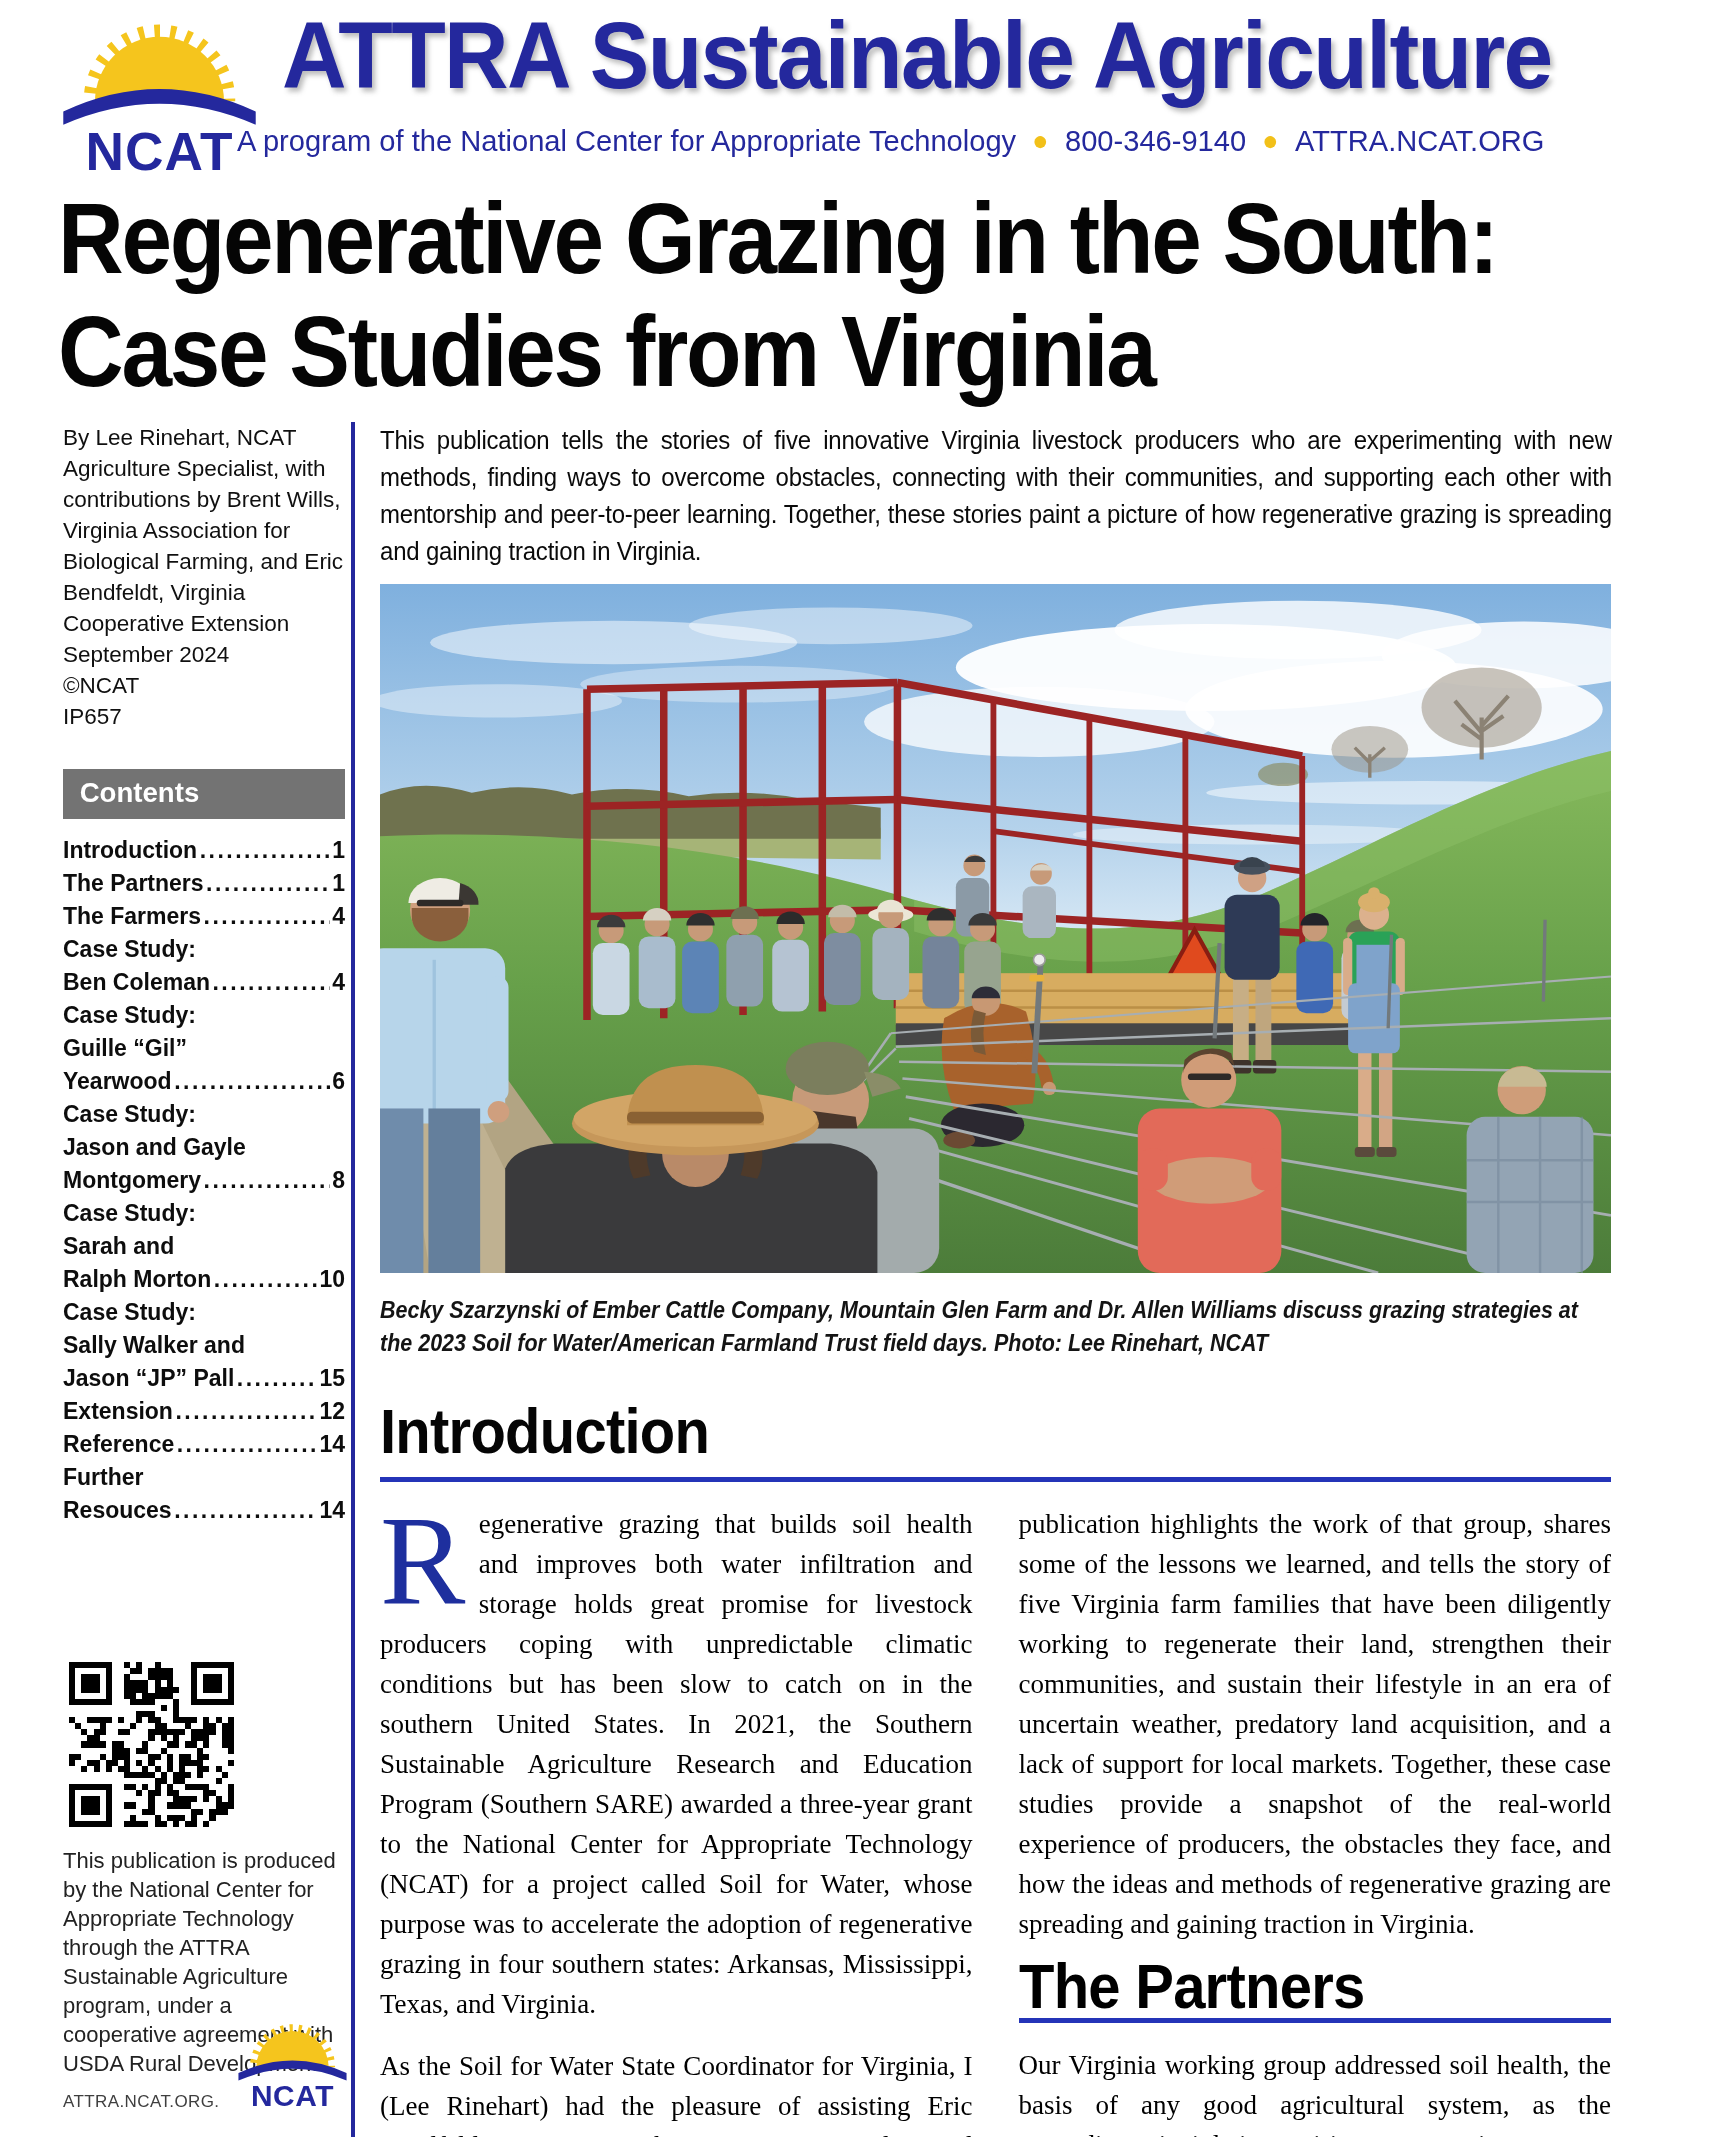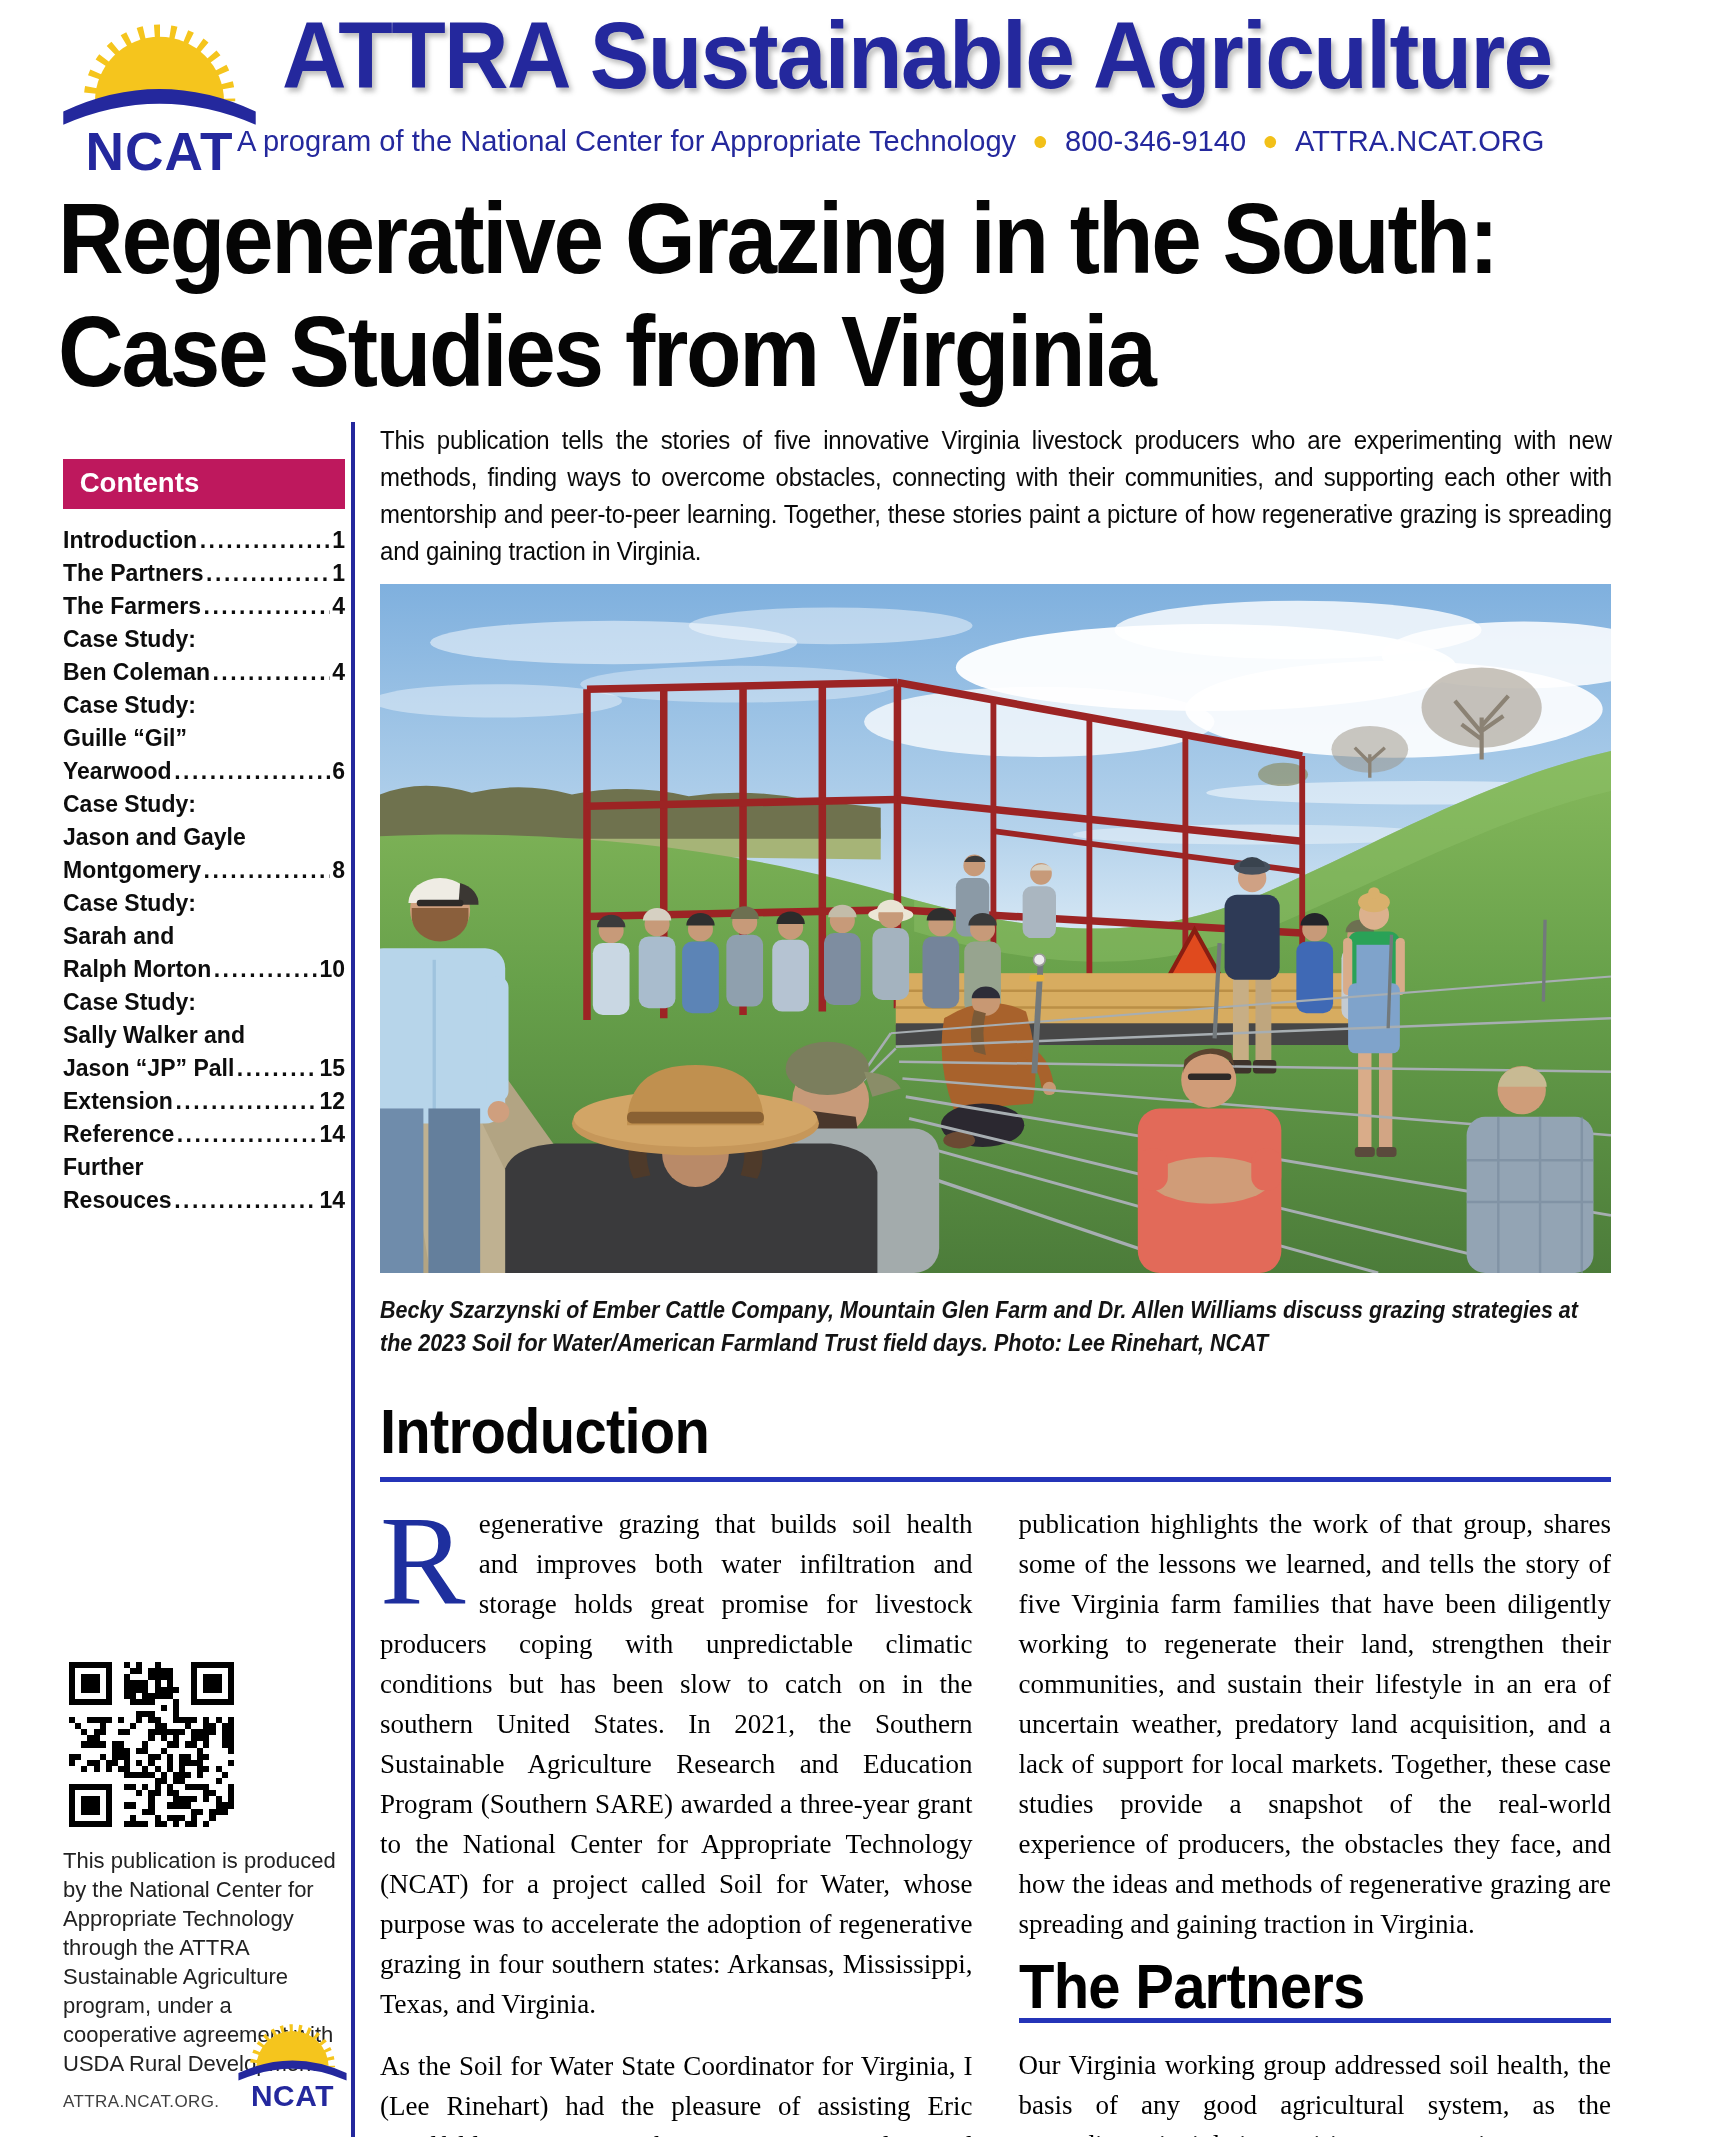--- a/index.html
+++ b/index.html
@@ -16,21 +16,21 @@
   .tagline .dot{color:#f2c019;font-size:28px;}
   
   .doc-title{position:absolute;left:58px;top:182px;width:1670px;
              font-weight:bold;font-size:101px;line-height:1.12;letter-spacing:-2.5px;color:#050505;
              transform:scaleX(.9);transform-origin:0 0;white-space:nowrap;}
   
   .sidebar{position:absolute;left:63px;top:422px;width:282px;}
   .vrule{position:absolute;left:351px;top:422px;width:4.2px;height:1716px;background:#24289d;}
   .byline{font-size:22.5px;line-height:31px;color:#101010;}
   .byline div{margin:0;}
-  .contents-box{margin-top:37px;background:#be185d;color:#fff;font-weight:bold;font-size:27.6px;
+  .contents-box{margin-top:37px;background:#737373;color:#fff;font-weight:bold;font-size:27.6px;
                 padding:8.3px 13.4px 10px 16.7px;}
   .toc{margin-top:15px;font-weight:bold;font-size:23px;line-height:33px;color:#0d0d0d;}
   .toc-row{display:flex;align-items:baseline;}
   .toc-lead{flex:1;overflow:hidden;white-space:nowrap;margin:0 2.5px;}
   .toc-lead::after{content:"....................................................";letter-spacing:2.5px;}
   .qr-wrap{position:absolute;left:0px;top:1234px;width:177px;height:177px;}
   .qr-wrap svg{width:100%;height:100%;}
   .pub-note{position:absolute;left:0;top:1424px;width:282px;font-size:22px;line-height:29px;color:#222;}
   .site-url{position:absolute;left:0;top:1670px;font-size:17px;color:#3f3f3f;letter-spacing:0.4px;}
   .mini-logo{position:absolute;left:172px;top:1590px;}
@@ -88,20 +88,26 @@
   </div>
 
   <div class="doc-title">
     <div>Regenerative Grazing in the South:</div>
     <div>Case Studies from Virginia</div>
   </div>
 
   <div class="vrule"></div>
 
   <div class="sidebar">
+    <div class="byline">
+      <div>By Lee Rinehart, NCAT Agriculture Specialist, with contributions by Brent Wills, Virginia Association for Biological Farming, and Eric Bendfeldt, Virginia Cooperative Extension</div>
+      <div>September 2024</div>
+      <div>©NCAT</div>
+      <div>IP657</div>
+    </div>
 
     <div class="contents-box">Contents</div>
 
     <div class="toc">
       <div class="toc-row">
           <span>Introduction</span>
           <span class="toc-lead"></span>
           <span>1</span>
         </div>
       <div class="toc-row">

